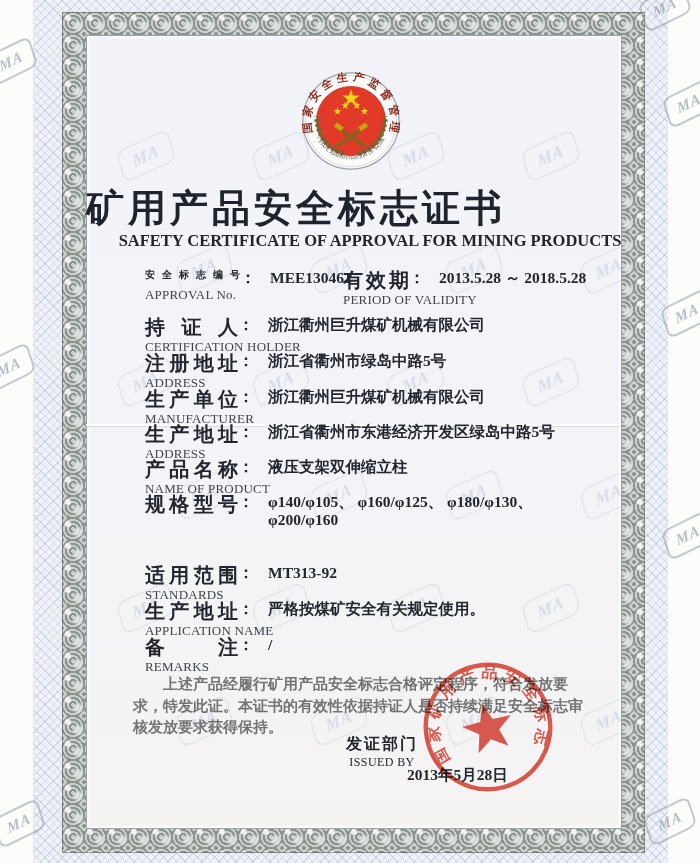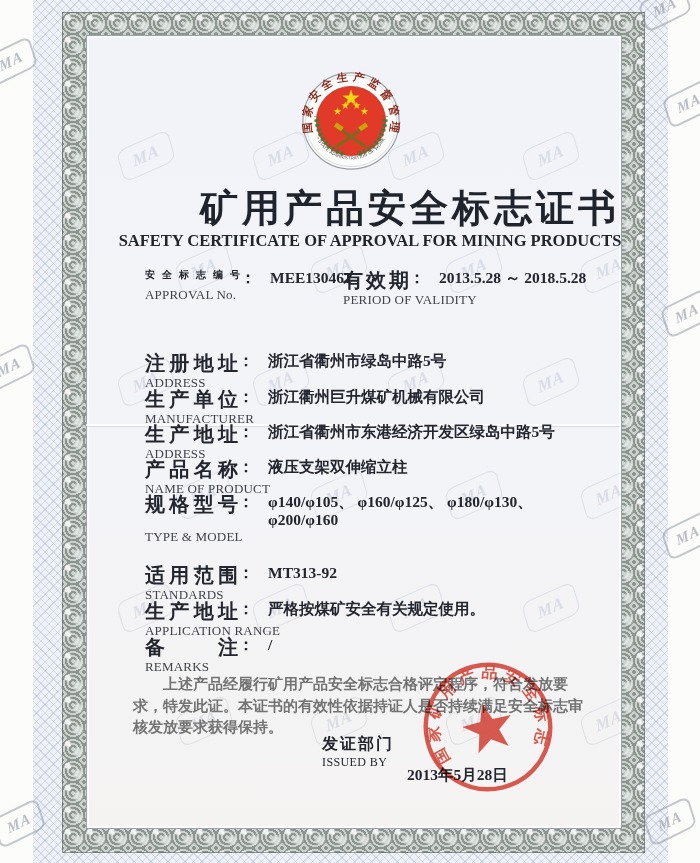--- a/index.html
+++ b/index.html
@@ -34,38 +34,38 @@
     color:rgba(168,176,196,.33);font:italic bold 17px "Liberation Serif",serif;
     display:flex;align-items:center;justify-content:center;letter-spacing:1px;}
   .wm-outer{position:absolute;width:46px;height:27px;border:2px solid rgba(140,148,160,.5);
     border-radius:9px/7px;transform:rotate(-26deg) skewX(-8deg);
     color:rgba(140,148,160,.6);font:italic bold 15px "Liberation Serif",serif;
     display:flex;align-items:center;justify-content:center;letter-spacing:1px;z-index:0;}
 
   
   .content{position:absolute;inset:0;z-index:2;color:#23262e;}
   .emblem{position:absolute;left:301px;top:71px;width:100px;height:100px;}
-  .title{position:absolute;left:86px;top:183px;width:534px;text-align:right;
+  .title{position:absolute;left:86px;top:183px;width:534px;text-align:left;
     font-size:38px;font-weight:bold;letter-spacing:4px;color:#1f232b;}
   .subtitle{position:absolute;left:86px;top:231px;width:534px;text-align:center;
     font-size:16.5px;font-weight:bold;color:#22252c;padding-left:17px;}
 
   .row{position:absolute;left:145px;width:470px;line-height:1.15;}
   .hdr2{left:343px;width:260px;}
   .zh-label{display:inline-block;width:93px;text-align:justify;text-align-last:justify;
     font-size:20px;font-weight:bold;vertical-align:top;}
   .zh-label.sm{width:66px;}
   .colon{font-size:16px;font-weight:bold;}
   .value{font-size:15.5px;font-weight:600;margin-left:14px;white-space:pre-line;
     display:inline-block;vertical-align:top;max-width:350px;}
   .en-label{font-size:13px;letter-spacing:.2px;color:#40434b;margin-top:1px;}
 
   .note{position:absolute;left:133px;top:674px;width:450px;font-size:15px;font-weight:600;
     line-height:21.5px;text-indent:2em;color:#737373;}
-  .issued{position:absolute;left:322px;top:734px;width:120px;}
+  .issued{position:absolute;left:322px;top:734px;width:120px;text-align:center;}
   .issued .zh{font-size:16px;font-weight:bold;letter-spacing:2px;}
   .issued .en{font-size:12px;letter-spacing:.4px;margin-top:0;}
   .date{position:absolute;left:407px;top:765px;font-size:15.5px;font-weight:600;}
 
   .stamp{position:absolute;left:420px;top:659px;width:136px;height:136px;z-index:3;
     mix-blend-mode:multiply;opacity:.9;}
 </style>
 </head>
 <body>
 
@@ -152,48 +152,51 @@
 
     <div class="row" style="top:269px">
       <span class="zh-label" style="width:95px;font-size:10px">安全标志编号</span><span class="colon">：</span><span class="value">MEE130461</span>
       <div class="en-label">APPROVAL No.</div>
     </div>
     <div class="row hdr2" style="top:269px">
       <span class="zh-label sm">有效期</span><span class="colon">：</span><span class="value">2013.5.28 ～ 2018.5.28</span>
       <div class="en-label">PERIOD OF VALIDITY</div>
     </div>
 
+    <div class="row" style="top:316px">
+      <span class="zh-label">持证人</span><span class="colon">：</span><span class="value">浙江衢州巨升煤矿机械有限公司</span>
+      <div class="en-label">CERTIFICATION HOLDER</div>
+    </div>
     <div class="row" style="top:352px">
       <span class="zh-label">注册地址</span><span class="colon">：</span><span class="value">浙江省衢州市绿岛中路5号</span>
       <div class="en-label">ADDRESS</div>
     </div>
     <div class="row" style="top:388px">
       <span class="zh-label">生产单位</span><span class="colon">：</span><span class="value">浙江衢州巨升煤矿机械有限公司</span>
       <div class="en-label">MANUFACTURER</div>
     </div>
     <div class="row" style="top:423px">
       <span class="zh-label">生产地址</span><span class="colon">：</span><span class="value">浙江省衢州市东港经济开发区绿岛中路5号</span>
       <div class="en-label">ADDRESS</div>
     </div>
     <div class="row" style="top:458px">
       <span class="zh-label">产品名称</span><span class="colon">：</span><span class="value">液压支架双伸缩立柱</span>
       <div class="en-label">NAME OF PRODUCT</div>
     </div>
     <div class="row" style="top:493px">
       <span class="zh-label">规格型号</span><span class="colon">：</span><span class="value">φ140/φ105、 φ160/φ125、 φ180/φ130、
 φ200/φ160</span>
-      <div class="en-label">TYPE &amp; MODEL</div>
     </div>
     <div class="row" style="top:564px">
       <span class="zh-label">适用范围</span><span class="colon">：</span><span class="value">MT313-92</span>
       <div class="en-label">STANDARDS</div>
     </div>
     <div class="row" style="top:600px">
       <span class="zh-label">生产地址</span><span class="colon">：</span><span class="value">严格按煤矿安全有关规定使用。</span>
-      <div class="en-label">APPLICATION RANGE</div>
+      <div class="en-label">APPLICATION NAME</div>
     </div>
     <div class="row" style="top:636px">
       <span class="zh-label">备注</span><span class="colon">：</span><span class="value">/</span>
       <div class="en-label">REMARKS</div>
     </div>
 
     <div class="note">上述产品经履行矿用产品安全标志合格评定程序，符合发放要求，特发此证。本证书的有效性依据持证人是否持续满足安全标志审核发放要求获得保持。</div>
 
     <div class="issued">
       <div class="zh">发证部门</div>

